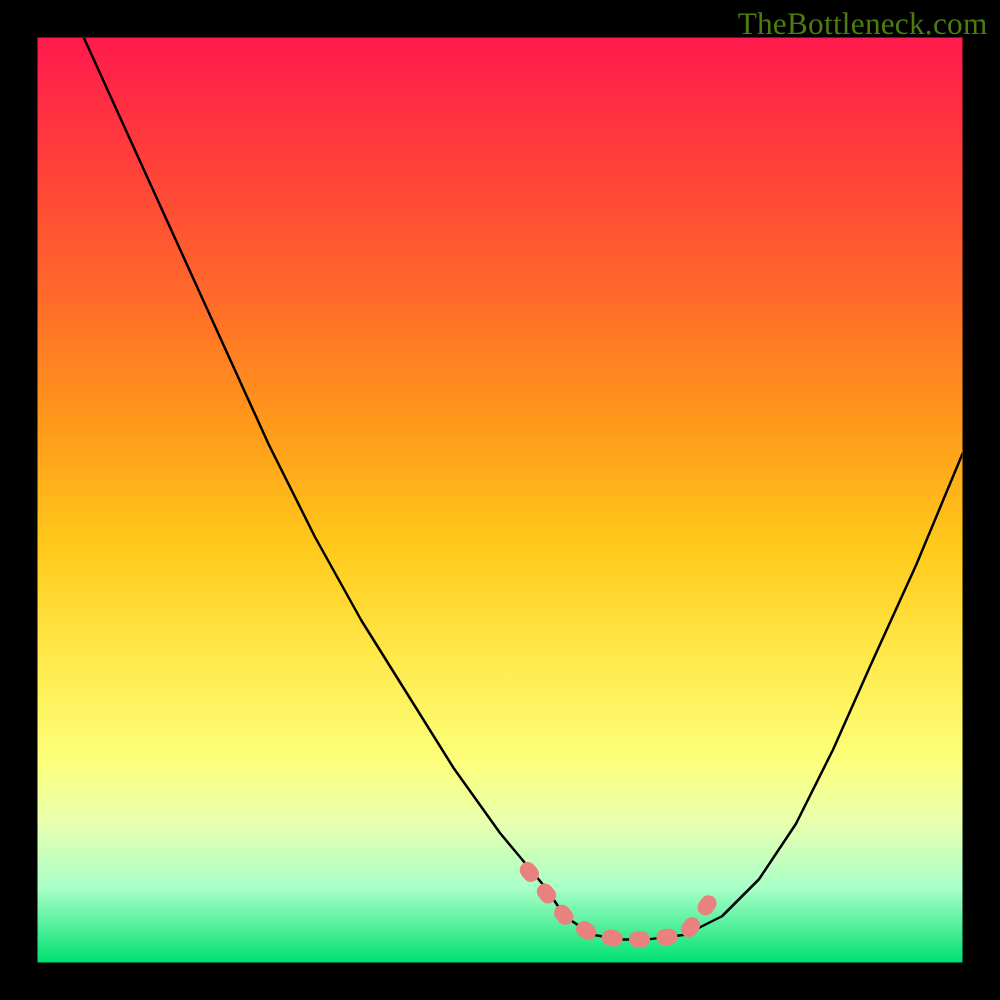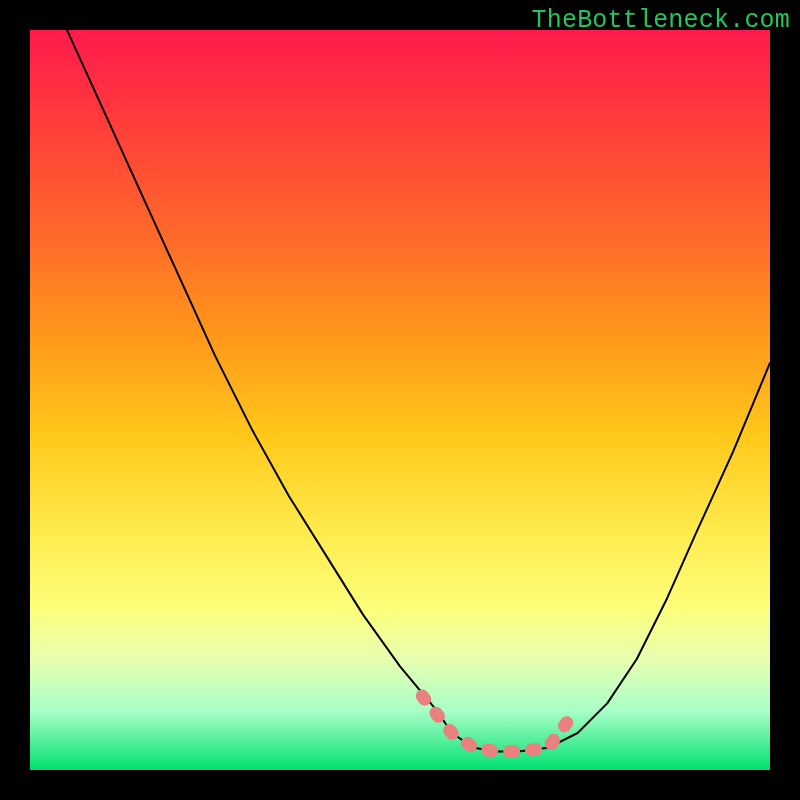--- a/index.html
+++ b/index.html
@@ -27,25 +27,25 @@
       #fdff7a 78%,
       #e8ffb0 85%,
       #a8ffc8 92%,
       #00e070 100%
     );
   }
   .watermark {
     position: absolute;
     top: 6px;
     right: 10px;
-    color: #22c55e;
+    color: #4d7c0f;
     font-size: 25px;
     font-weight: 500;
     letter-spacing: 0.2px;
-    font-family: Liberation Mono, monospace;
+    font-family: Liberation Serif, serif;
   }
   svg.plot {
     position: absolute;
     left: 30px;
     top: 30px;
     width: 740px;
     height: 740px;
   }
 </style>
 </head>

